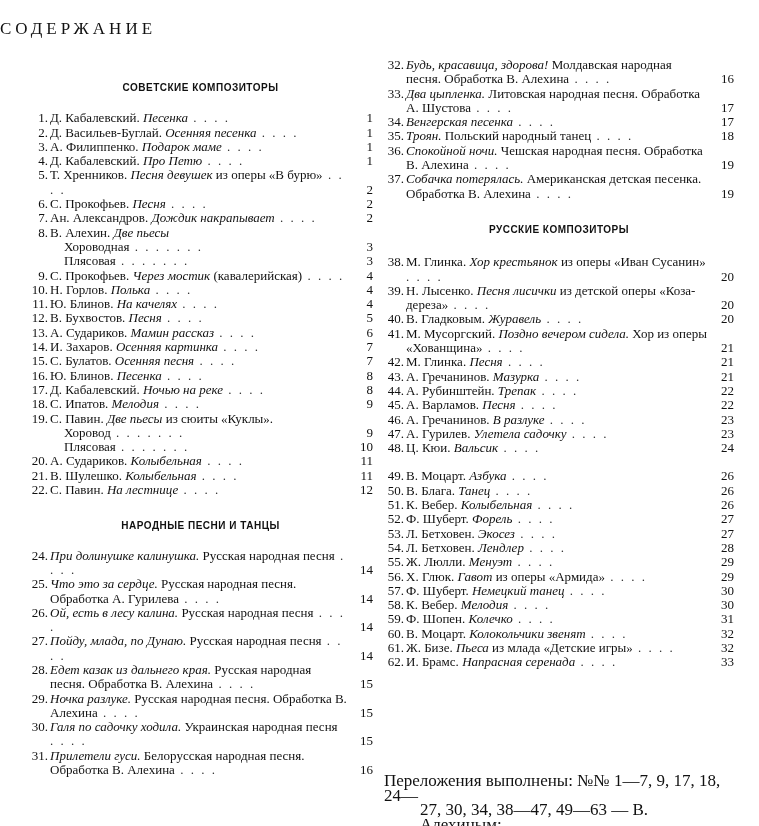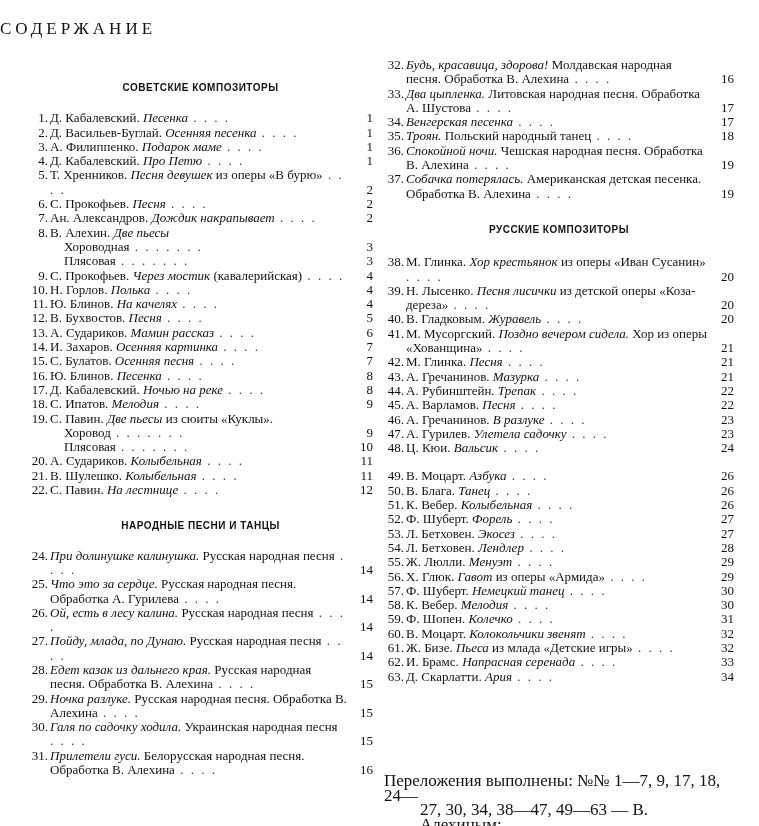--- a/index.html
+++ b/index.html
@@ -108,21 +108,20 @@
       <div class="entry"><span class="num">53.</span><span>Л. Бетховен.</span> <span class="ti">Экосез</span><span class="dots"> . . . .</span><span class="page">27</span></div>
       <div class="entry"><span class="num">54.</span><span>Л. Бетховен.</span> <span class="ti">Лендлер</span><span class="dots"> . . . .</span><span class="page">28</span></div>
       <div class="entry"><span class="num">55.</span><span>Ж. Люлли.</span> <span class="ti">Менуэт</span><span class="dots"> . . . .</span><span class="page">29</span></div>
       <div class="entry"><span class="num">56.</span><span>Х. Глюк.</span> <span class="ti">Гавот</span> <span>из оперы «Армида»</span><span class="dots"> . . . .</span><span class="page">29</span></div>
       <div class="entry"><span class="num">57.</span><span>Ф. Шуберт.</span> <span class="ti">Немецкий танец</span><span class="dots"> . . . .</span><span class="page">30</span></div>
       <div class="entry"><span class="num">58.</span><span>К. Вебер.</span> <span class="ti">Мелодия</span><span class="dots"> . . . .</span><span class="page">30</span></div>
       <div class="entry"><span class="num">59.</span><span>Ф. Шопен.</span> <span class="ti">Колечко</span><span class="dots"> . . . .</span><span class="page">31</span></div>
       <div class="entry"><span class="num">60.</span><span>В. Моцарт.</span> <span class="ti">Колокольчики звенят</span><span class="dots"> . . . .</span><span class="page">32</span></div>
       <div class="entry"><span class="num">61.</span><span>Ж. Бизе.</span> <span class="ti">Пьеса</span> <span>из млада «Детские игры»</span><span class="dots"> . . . .</span><span class="page">32</span></div>
       <div class="entry"><span class="num">62.</span><span>И. Брамс.</span> <span class="ti">Напрасная серенада</span><span class="dots"> . . . .</span><span class="page">33</span></div>
-      <div class="entry"><span class="num">63.</span><span>Д. Скарлатти.</span> <span class="ti">Ария</span><span class="dots"> . . . .</span><span class="page">34</span></div>
     </div>
 </div>
 
 <div class="note">
   <div>Переложения выполнены: №№ 1—7, 9, 17, 18, 24—</div>
   <div class="l2">27, 30, 34, 38—47, 49—63 — В. Алехиным;</div>
   <div class="l3">№ 48 — И. Гладковым; № 35 — Б. Слюсарем.</div>
 </div>
 
 </body></html>

